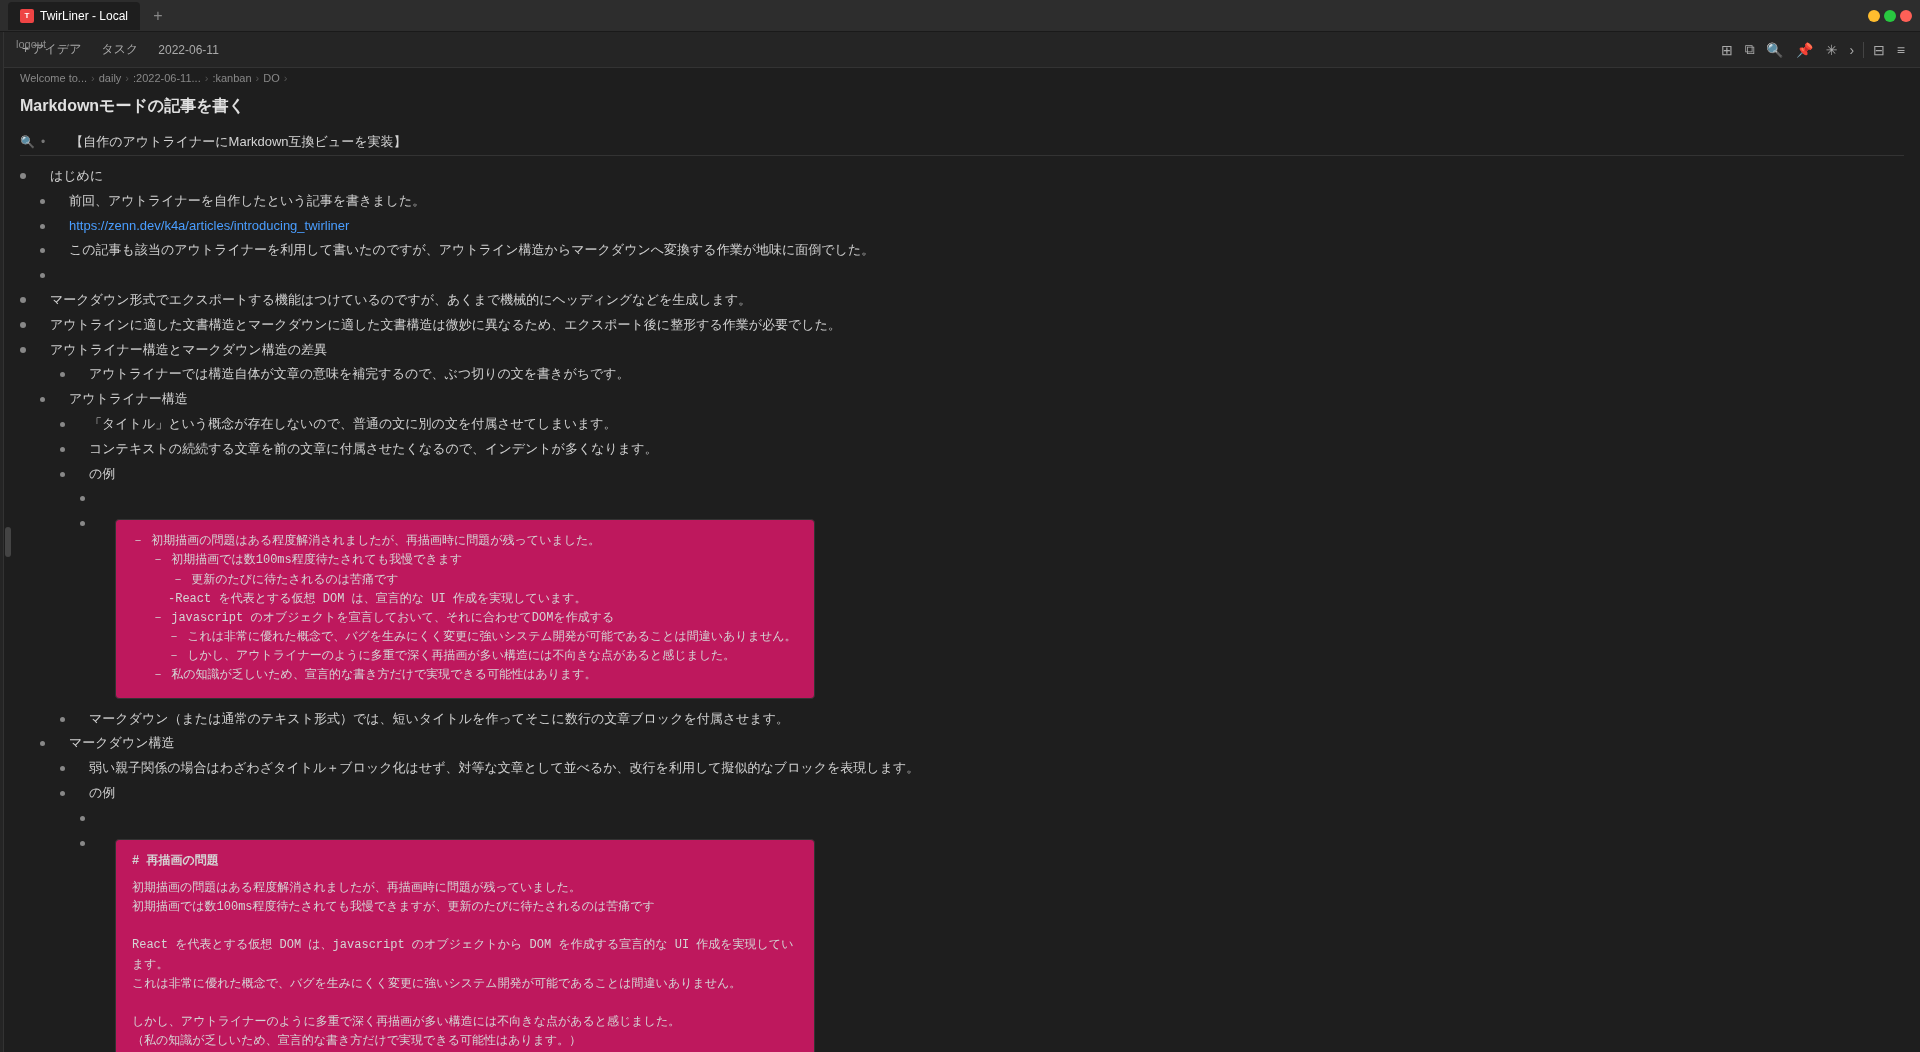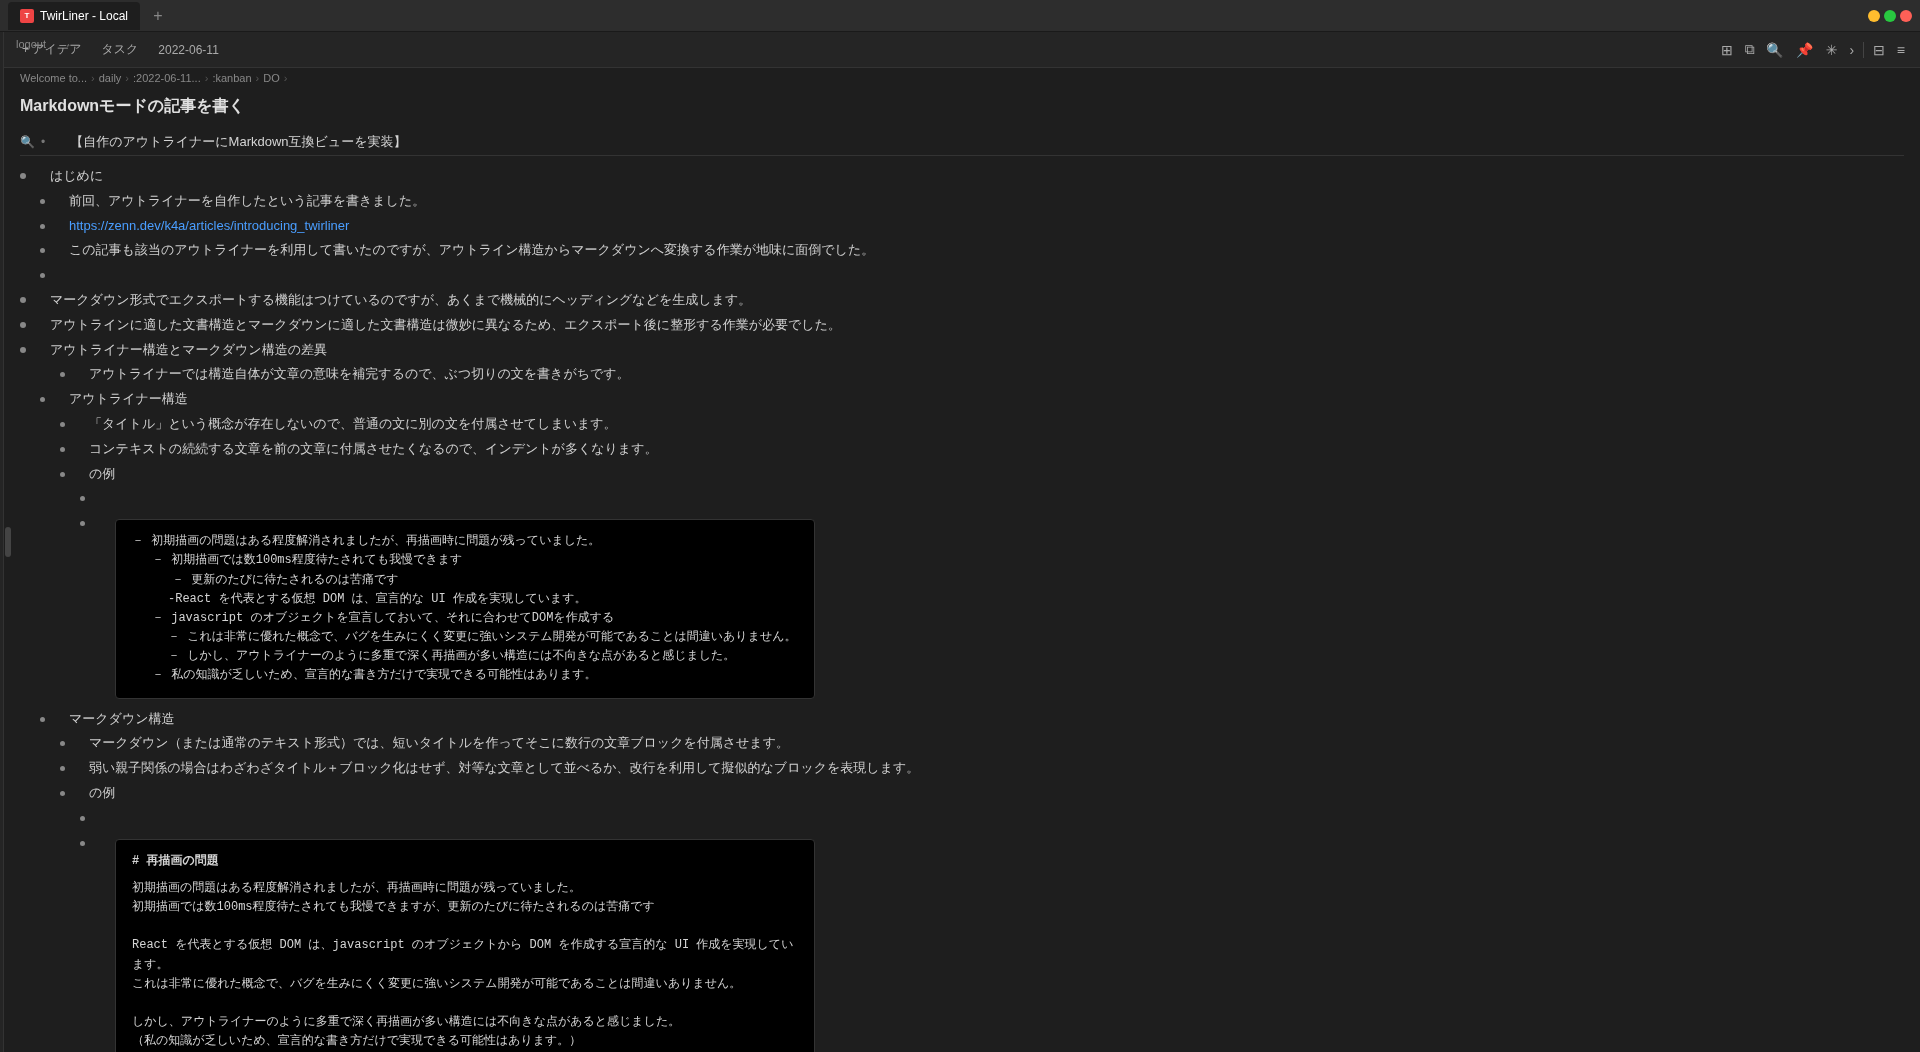--- a/index.html
+++ b/index.html
@@ -220,21 +220,21 @@
     .bullet-text a {
       color: #4a9eff;
       text-decoration: none;
     }
     .indent-1 { margin-left: 20px; }
     .indent-2 { margin-left: 40px; }
     .indent-3 { margin-left: 60px; }
 
     
     .code-block {
-      background: #000000;
+      background: #be185d;
       border-radius: 4px;
       padding: 12px 16px;
       font-family: 'Courier New', monospace;
       font-size: 12px;
       color: #d4d4d4;
       margin: 6px 0;
       border: 1px solid #333;
       line-height: 1.6;
     }
     .code-block .indent { padding-left: 20px; display: block; }
@@ -409,28 +409,28 @@
             <span class="indent">－ 初期描画では数100ms程度待たされても我慢できます</span>
             <span class="indent2">－ 更新のたびに待たされるのは苦痛です</span>
             <span style="display:block;">　　　-React を代表とする仮想 DOM は、宣言的な UI 作成を実現しています。</span>
             <span class="indent">－ javascript のオブジェクトを宣言しておいて、それに合わせてDOMを作成する</span>
             <span style="display:block;">　　　－ これは非常に優れた概念で、バグを生みにくく変更に強いシステム開発が可能であることは間違いありません。</span>
             <span style="display:block;">　　　－ しかし、アウトライナーのように多重で深く再描画が多い構造には不向きな点があると感じました。</span>
             <span class="indent">－ 私の知識が乏しいため、宣言的な書き方だけで実現できる可能性はあります。</span>
           </div>
         </li>
 
+        <li class="bullet-item indent-2">
+          <span class="bullet-dot small"></span>
+          <span class="bullet-text">マークダウン（または通常のテキスト形式）では、短いタイトルを作ってそこに数行の文章ブロックを付属させます。</span>
+        </li>
+
         <li class="bullet-item indent-1">
           <span class="bullet-dot small"></span>
           <span class="bullet-text">マークダウン構造</span>
-        </li>
-
-        <li class="bullet-item indent-2">
-          <span class="bullet-dot small"></span>
-          <span class="bullet-text">マークダウン（または通常のテキスト形式）では、短いタイトルを作ってそこに数行の文章ブロックを付属させます。</span>
         </li>
 
         <li class="bullet-item indent-2">
           <span class="bullet-dot small"></span>
           <span class="bullet-text">弱い親子関係の場合はわざわざタイトル＋ブロック化はせず、対等な文章として並べるか、改行を利用して擬似的なブロックを表現します。</span>
         </li>
 
         <li class="bullet-item indent-2">
           <span class="bullet-dot small"></span>
           <span class="bullet-text">の例</span>

